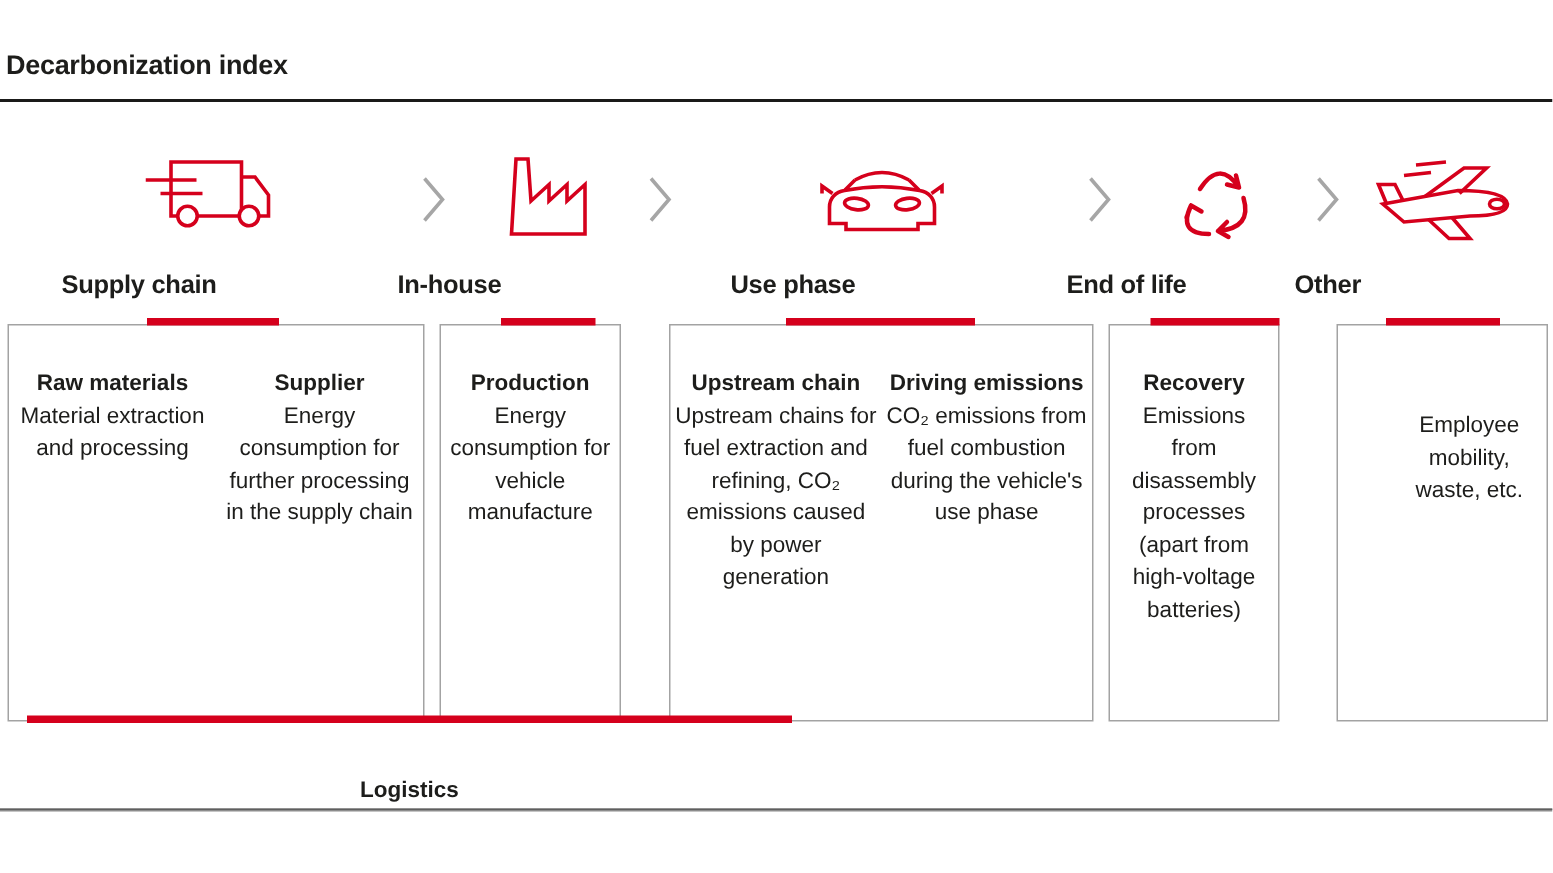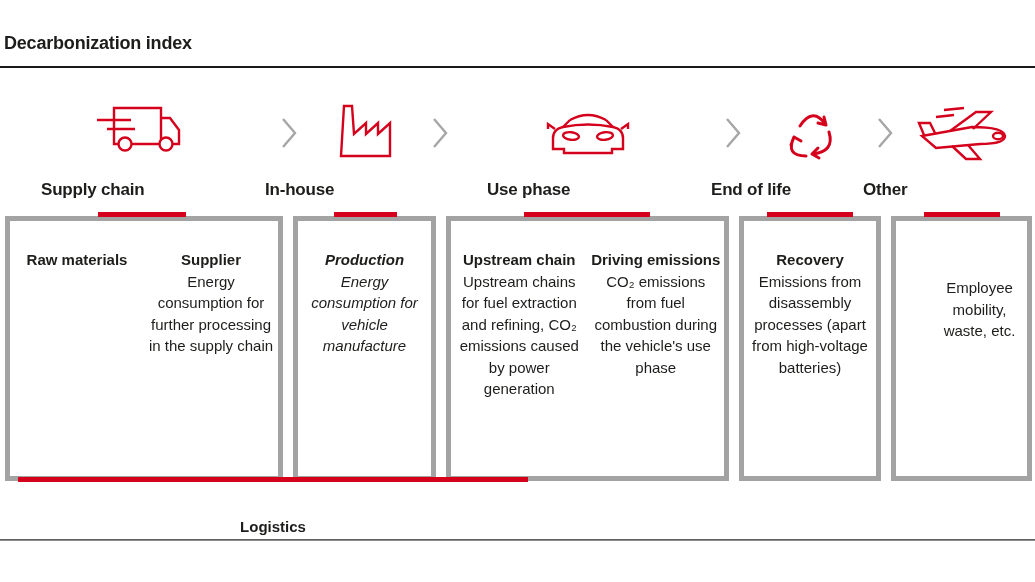--- a/index.html
+++ b/index.html
@@ -13,21 +13,21 @@
   .bottom-rule { left: 0; top: 539px; width: 1035px; height: 2px; background: #8c8c8c; border-top: 1px solid #5f5f5f; }
 
   .icon { position: absolute; }
   .icon svg { display: block; }
   .stage-label { position: absolute; top: 180px; width: 200px; text-align: left;
                  font-size: 17px; font-weight: bold; letter-spacing: -0.2px; }
   .underline { position: absolute; top: 212px; height: 5px; background: #d5001c; z-index: 3; }
 
   .chev { position: absolute; top: 116px; }
 
-  .box { position: absolute; top: 216px; height: 265px; border: 5px solid #a3a3a3;
+  .box { position: absolute; top: 216px; height: 265px; border: 1px solid #a3a3a3;
          background: #fff; display: flex; justify-content: center; }
   .box .col { text-align: center; padding-top: 28px; font-size: 15px; line-height: 21.5px; }
   .box .head { font-weight: bold; }
   .cols2 .col { flex: 1 1 50%; padding-left: 3px; padding-right: 3px; }
   .cols1 .col { flex: 1 1 100%; padding-left: 6px; padding-right: 6px; }
   .box.other .col { padding-top: 56px; margin-left: 36px; }
 
   .logistics-line { left: 18px; top: 477px; width: 510px; height: 5px; background: #d5001c; z-index: 4; }
   .logistics-label { left: 18px; top: 486px; width: 510px; text-align: center;
                      font-size: 15px; font-weight: bold; margin-top: 32px; }
@@ -113,46 +113,47 @@
 
 <div class="underline" style="left:98px;  width:88px;"></div>
 <div class="underline" style="left:334px; width:63px;"></div>
 <div class="underline" style="left:524px; width:126px;"></div>
 <div class="underline" style="left:767px; width:86px;"></div>
 <div class="underline" style="left:924px; width:76px;"></div>
 
 <div class="box cols2" style="left:5px; width:278px;">
   <div class="col">
     <div class="head">Raw materials</div>
+    <div class="desc">Material extraction and processing</div>
   </div>
   <div class="col">
     <div class="head">Supplier</div>
     <div class="desc">Energy consumption for further processing in the supply chain</div>
   </div>
 </div>
 
-<div class="box cols1" style="left:293px; width:143px;font-style:italic;">
+<div class="box cols1" style="left:293px; width:121px;">
   <div class="col">
     <div class="head">Production</div>
     <div class="desc">Energy consumption for vehicle manufacture</div>
   </div>
 </div>
 
 <div class="box cols2" style="left:446px; width:283px;">
   <div class="col">
     <div class="head">Upstream chain</div>
     <div class="desc">Upstream chains for fuel extraction and refining, CO₂ emissions caused by power generation</div>
   </div>
   <div class="col">
     <div class="head">Driving emissions</div>
     <div class="desc">CO₂ emissions from fuel combustion during the vehicle's use phase</div>
   </div>
 </div>
 
-<div class="box cols1" style="left:739px; width:142px;">
+<div class="box cols1" style="left:739px; width:114px;">
   <div class="col">
     <div class="head">Recovery</div>
     <div class="desc">Emissions from disassembly processes (apart from high-voltage batteries)</div>
   </div>
 </div>
 
 <div class="box cols1 other" style="left:891px; width:141px;">
   <div class="col">
     <div class="desc">Employee mobility, waste, etc.</div>
   </div>

